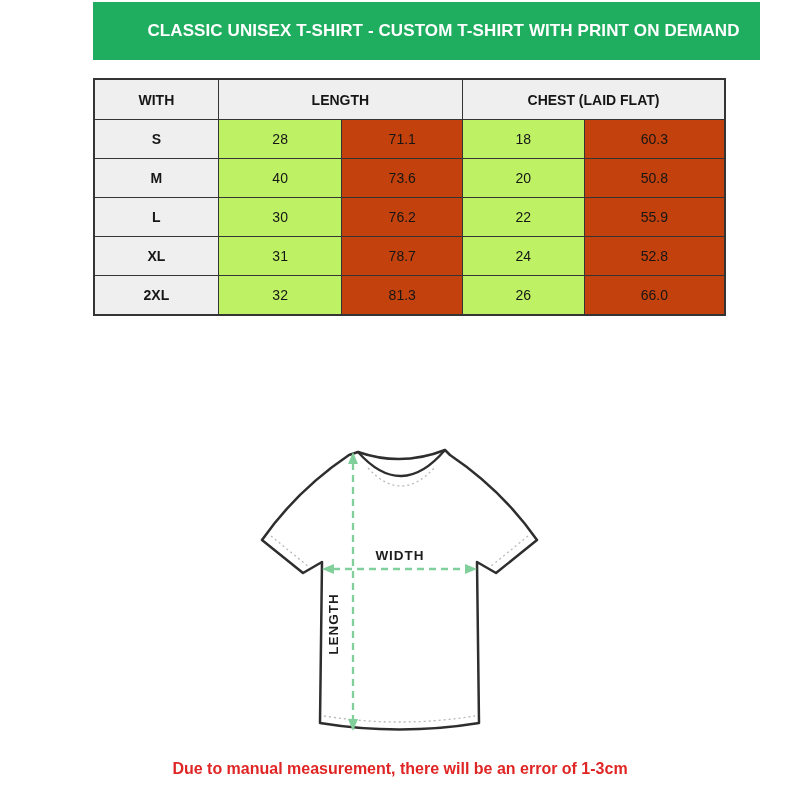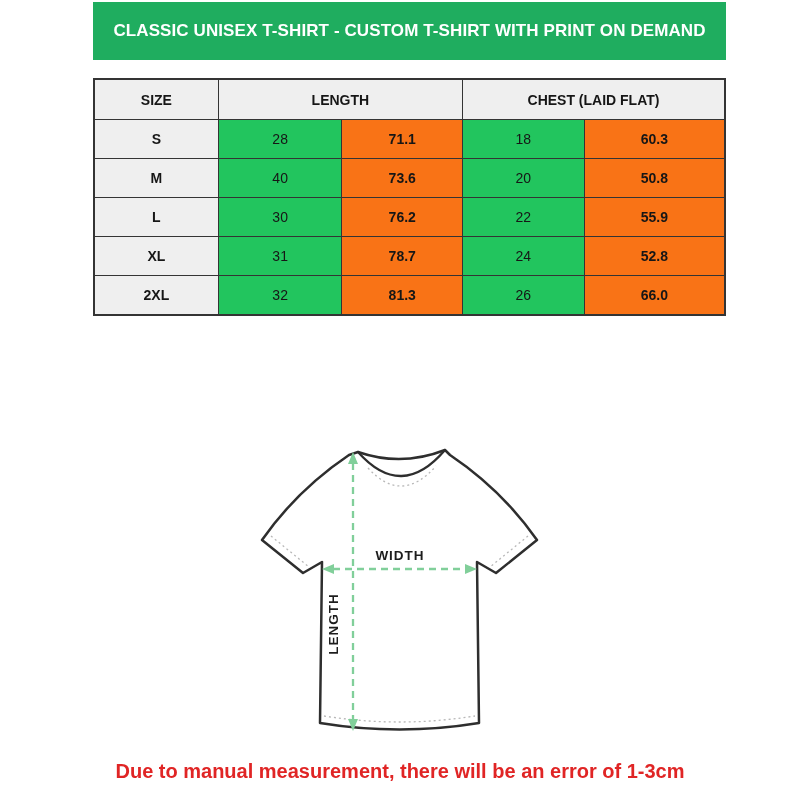--- a/index.html
+++ b/index.html
@@ -9,21 +9,21 @@
     position: relative;
     overflow: hidden;
     font-family: "Liberation Sans", sans-serif;
   }
 
   
   .banner {
     position: absolute;
     left: 93px; top: 2px;
     width: 633px; height: 58px;
-    display: flex; align-items: center; justify-content: center;
+    display: flex; align-items: center; justify-content: center; padding-left: 34px;
   }
   .banner span {
     color: #ffffff;
     font-size: 17px;
     font-weight: bold;
     letter-spacing: 0.1px;
     white-space: nowrap;
   }
 
   
@@ -44,62 +44,62 @@
   .size-table th {
     height: 37px;
     font-size: 14px;
     font-weight: bold;
     background: #efefef;
   }
   .size-table td {
     height: 36px;
     font-size: 14px;
     font-weight: normal;
-    background: #22c55e;
+    background: #bef264;
   }
   .size-table td.size-col { font-weight: bold; background: #efefef; }
-  .size-table td.shade { background: #f97316; font-weight: bold; }
+  .size-table td.shade { background: #c2410c; }
 
   
   .diagram {
     position: absolute;
     left: 245px; top: 440px;
     width: 310px; height: 310px;
   }
 
   
   .footer-note {
     position: absolute;
     left: 0; top: 760px;
     width: 800px;
     text-align: center;
   }
   .footer-note span {
-    font-size: 20px;
+    font-size: 16px;
     font-weight: bold;
   }
 </style>
 </head>
 <body>
 
 <header class="banner" style="background: rgb(31, 173, 95);">
   <span style="color: rgb(255, 255, 255);">CLASSIC UNISEX T-SHIRT - CUSTOM T-SHIRT WITH PRINT ON DEMAND</span>
 </header>
 
 <table class="size-table">
   <colgroup>
     <col style="width:19.7%">
       <col style="width:19.6%">
       <col style="width:19.1%">
       <col style="width:19.3%">
       <col style="width:22.3%">
   </colgroup>
   <thead>
     <tr>
-      <th>SIZE</th>
+      <th>WITH</th>
       <th colspan="2">LENGTH</th>
       <th colspan="2">CHEST (LAID FLAT)</th>
     </tr>
   </thead>
   <tbody>
       <tr>
         <td class="size-col">S</td>
         <td>28</td>
         <td class="shade">71.1</td>
         <td>18</td>

